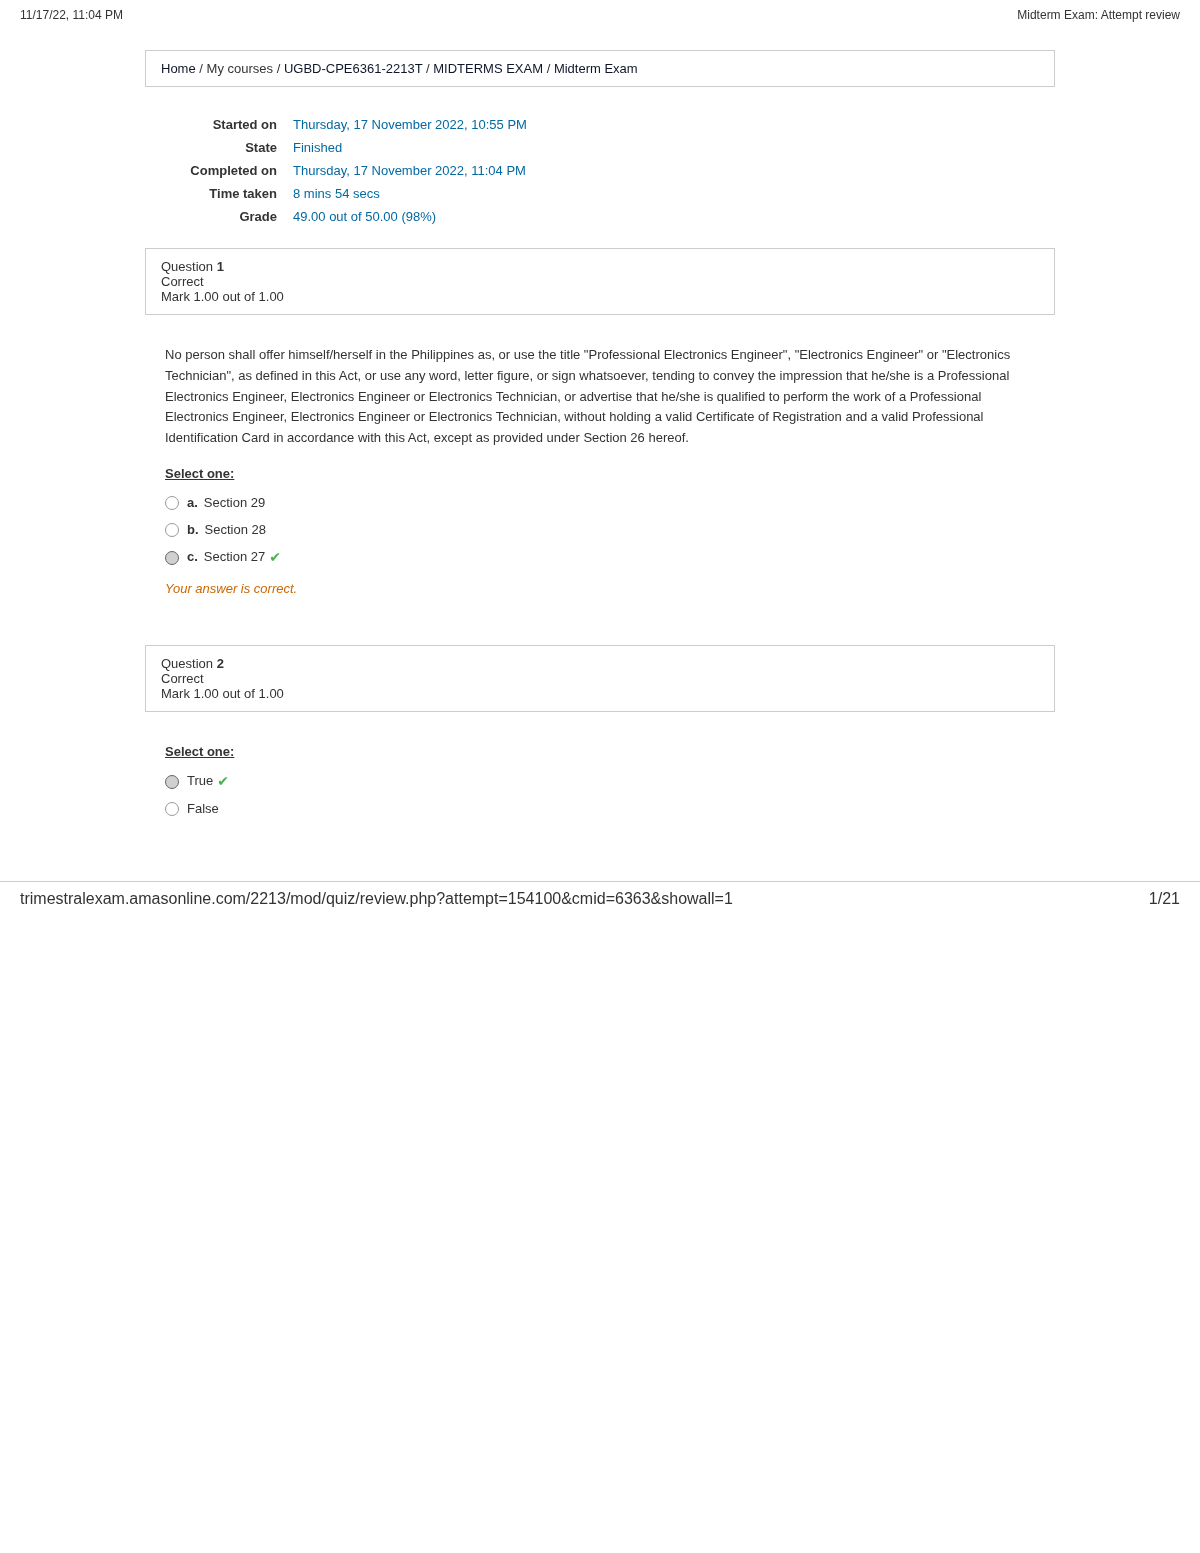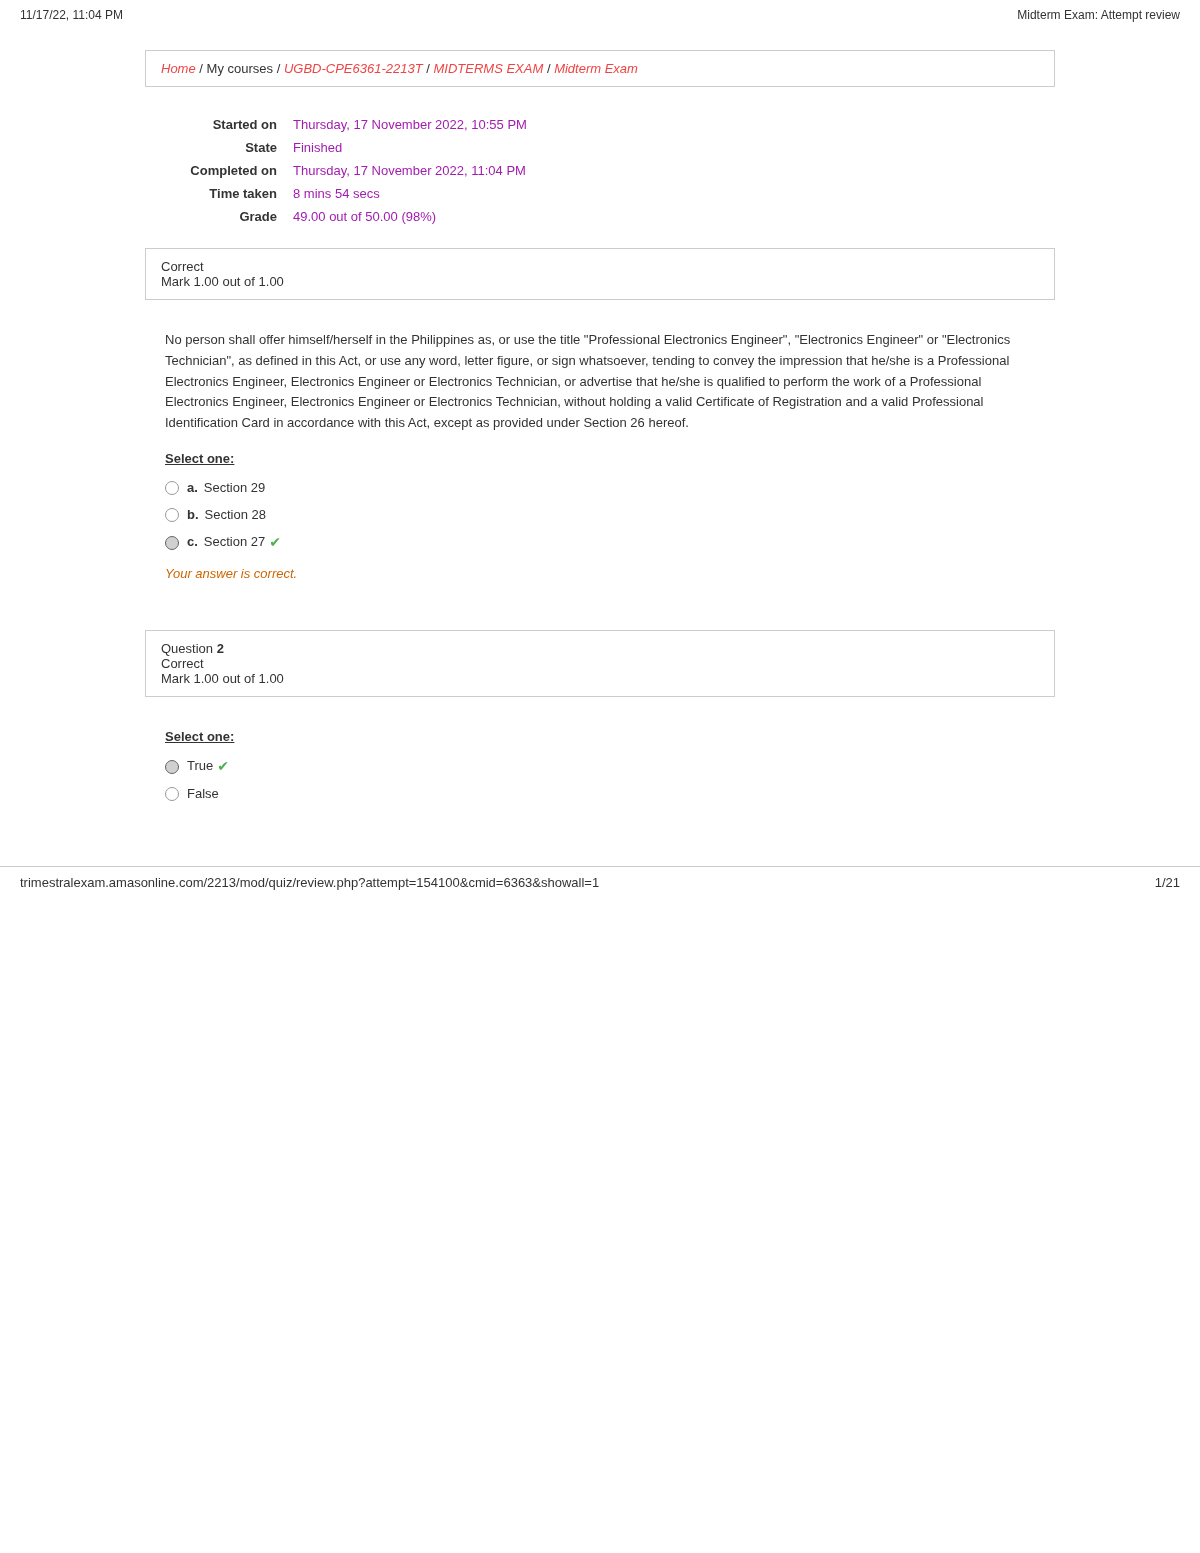--- a/index.html
+++ b/index.html
@@ -24,44 +24,43 @@
       margin: 20px auto;
       padding: 0 20px;
     }
     .breadcrumb {
       border: 1px solid #ccc;
       padding: 10px 15px;
       margin-bottom: 20px;
       font-size: 13px;
     }
     .breadcrumb a {
-      color: #ef4444;
+      color: #0f172a;
       text-decoration: none;
-      font-style: italic;
     }
     .breadcrumb span { color: #333; }
 
     .info-table {
       width: 100%;
       border-collapse: collapse;
       margin-bottom: 20px;
       margin-top: 26px;
     }
     .info-table td {
       padding: 4px 8px;
       font-size: 13px;
     }
     .info-table .label {
       text-align: right;
       font-weight: bold;
       width: 140px;
       color: #333;
     }
     .info-table .value {
-      color: #a21caf;
+      color: #0369a1;
     }
 
     .question-box {
       border: 1px solid #ccc;
       padding: 10px 15px;
       margin-bottom: 15px;
     }
     .question-number {
       font-size: 13px;
       font-weight: normal;
@@ -132,21 +131,21 @@
       color: #cc6600;
       font-size: 13px;
       font-style: italic;
       margin-top: 10px;
     }
 
     .page-footer {
       display: flex;
       justify-content: space-between;
       padding: 8px 20px;
-      font-size: 13px;
+      font-size: 16px;
       color: #333;
       border-top: 1px solid #ccc;
       margin-top: 40px;
     }
 
     .question-section {
       margin-bottom: 30px;
     }
   </style>
 </head>
@@ -191,20 +190,23 @@
     </tr>
     <tr>
       <td class="label">Grade</td>
       <td class="value">49.00 out of 50.00 (98%)</td>
     </tr>
   </tbody>
     </table>
 
   <div class="question-section">
     <div class="question-box">
+      <div class="question-number">
+        Question <span>1</span>
+      </div>
       <div class="question-status">Correct</div>
       <div class="question-mark">Mark 1.00 out of 1.00</div>
     </div>
 
     <div class="question-content">
       <div class="question-text">No person shall offer himself/herself in the Philippines as, or use the title "Professional Electronics Engineer", "Electronics Engineer" or "Electronics Technician", as defined in this Act, or use any word, letter figure, or sign whatsoever, tending to convey the impression that he/she is a Professional Electronics Engineer, Electronics Engineer or Electronics Technician, or advertise that he/she is qualified to perform the work of a Professional Electronics Engineer, Electronics Engineer or Electronics Technician, without holding a valid Certificate of Registration and a valid Professional Identification Card in accordance with this Act, except as provided under Section 26 hereof.</div>
 
       <div class="select-one-label">Select one:</div>
       <ul class="option-list">
         <li>

